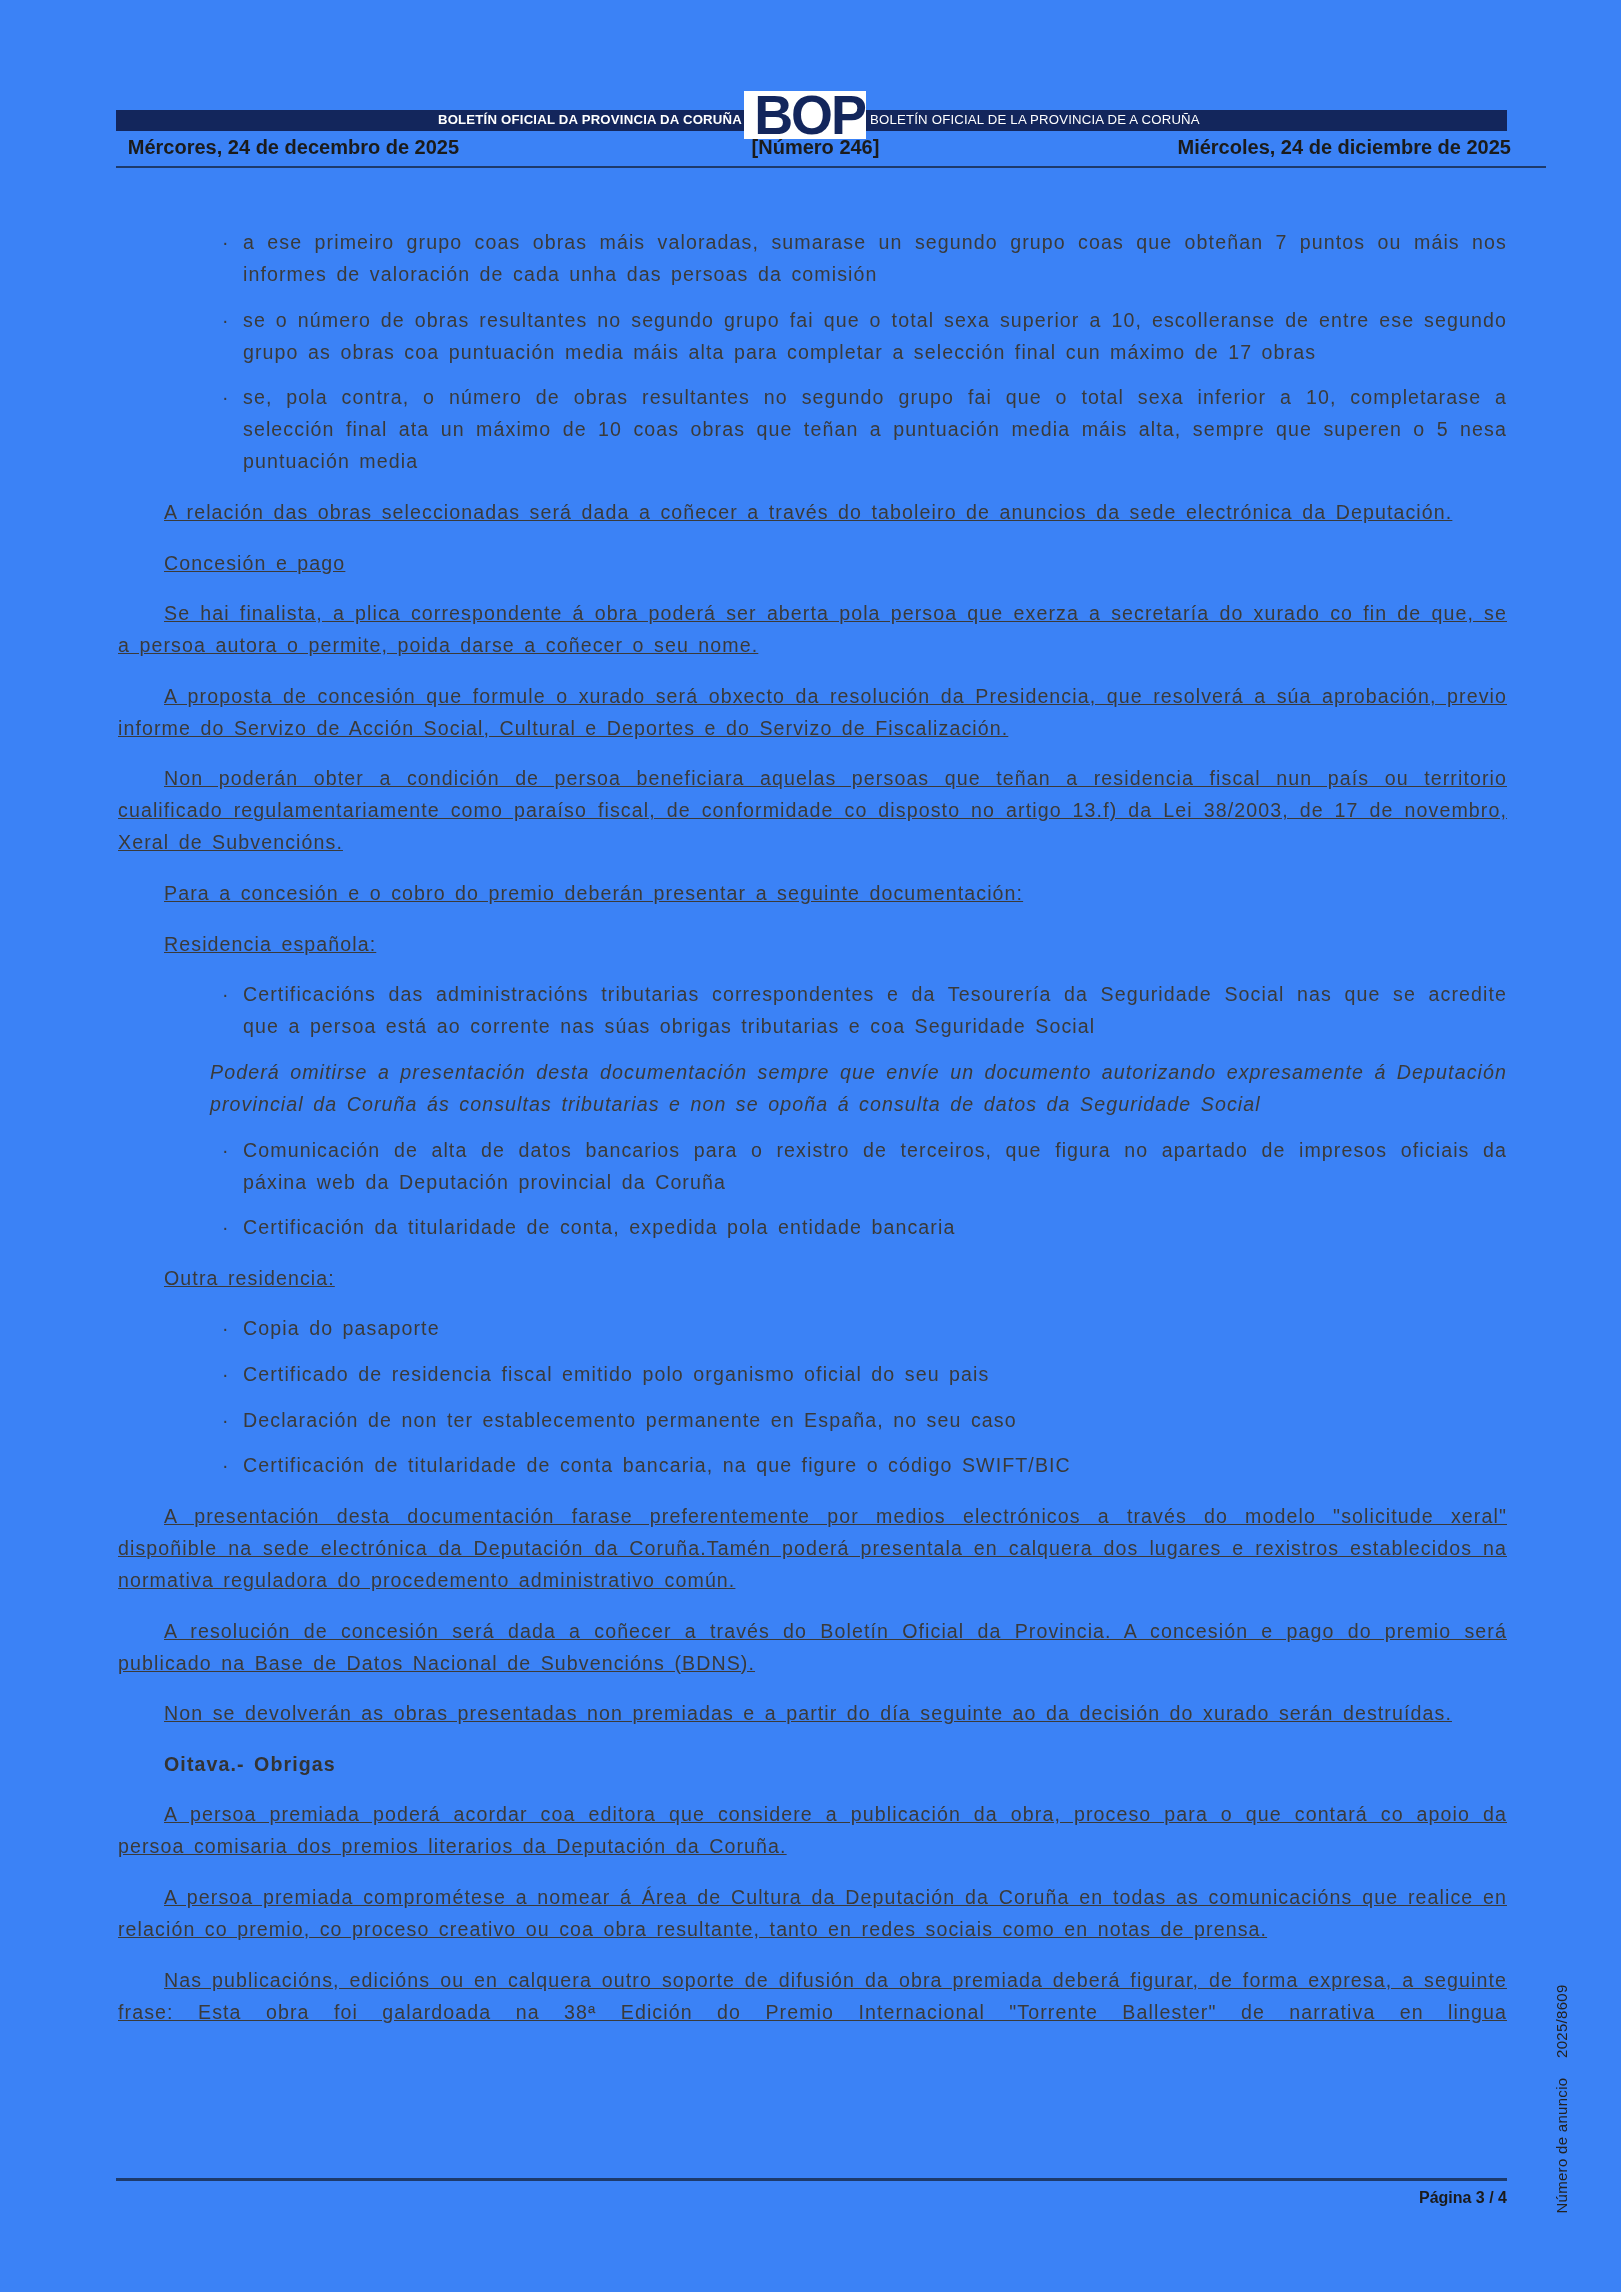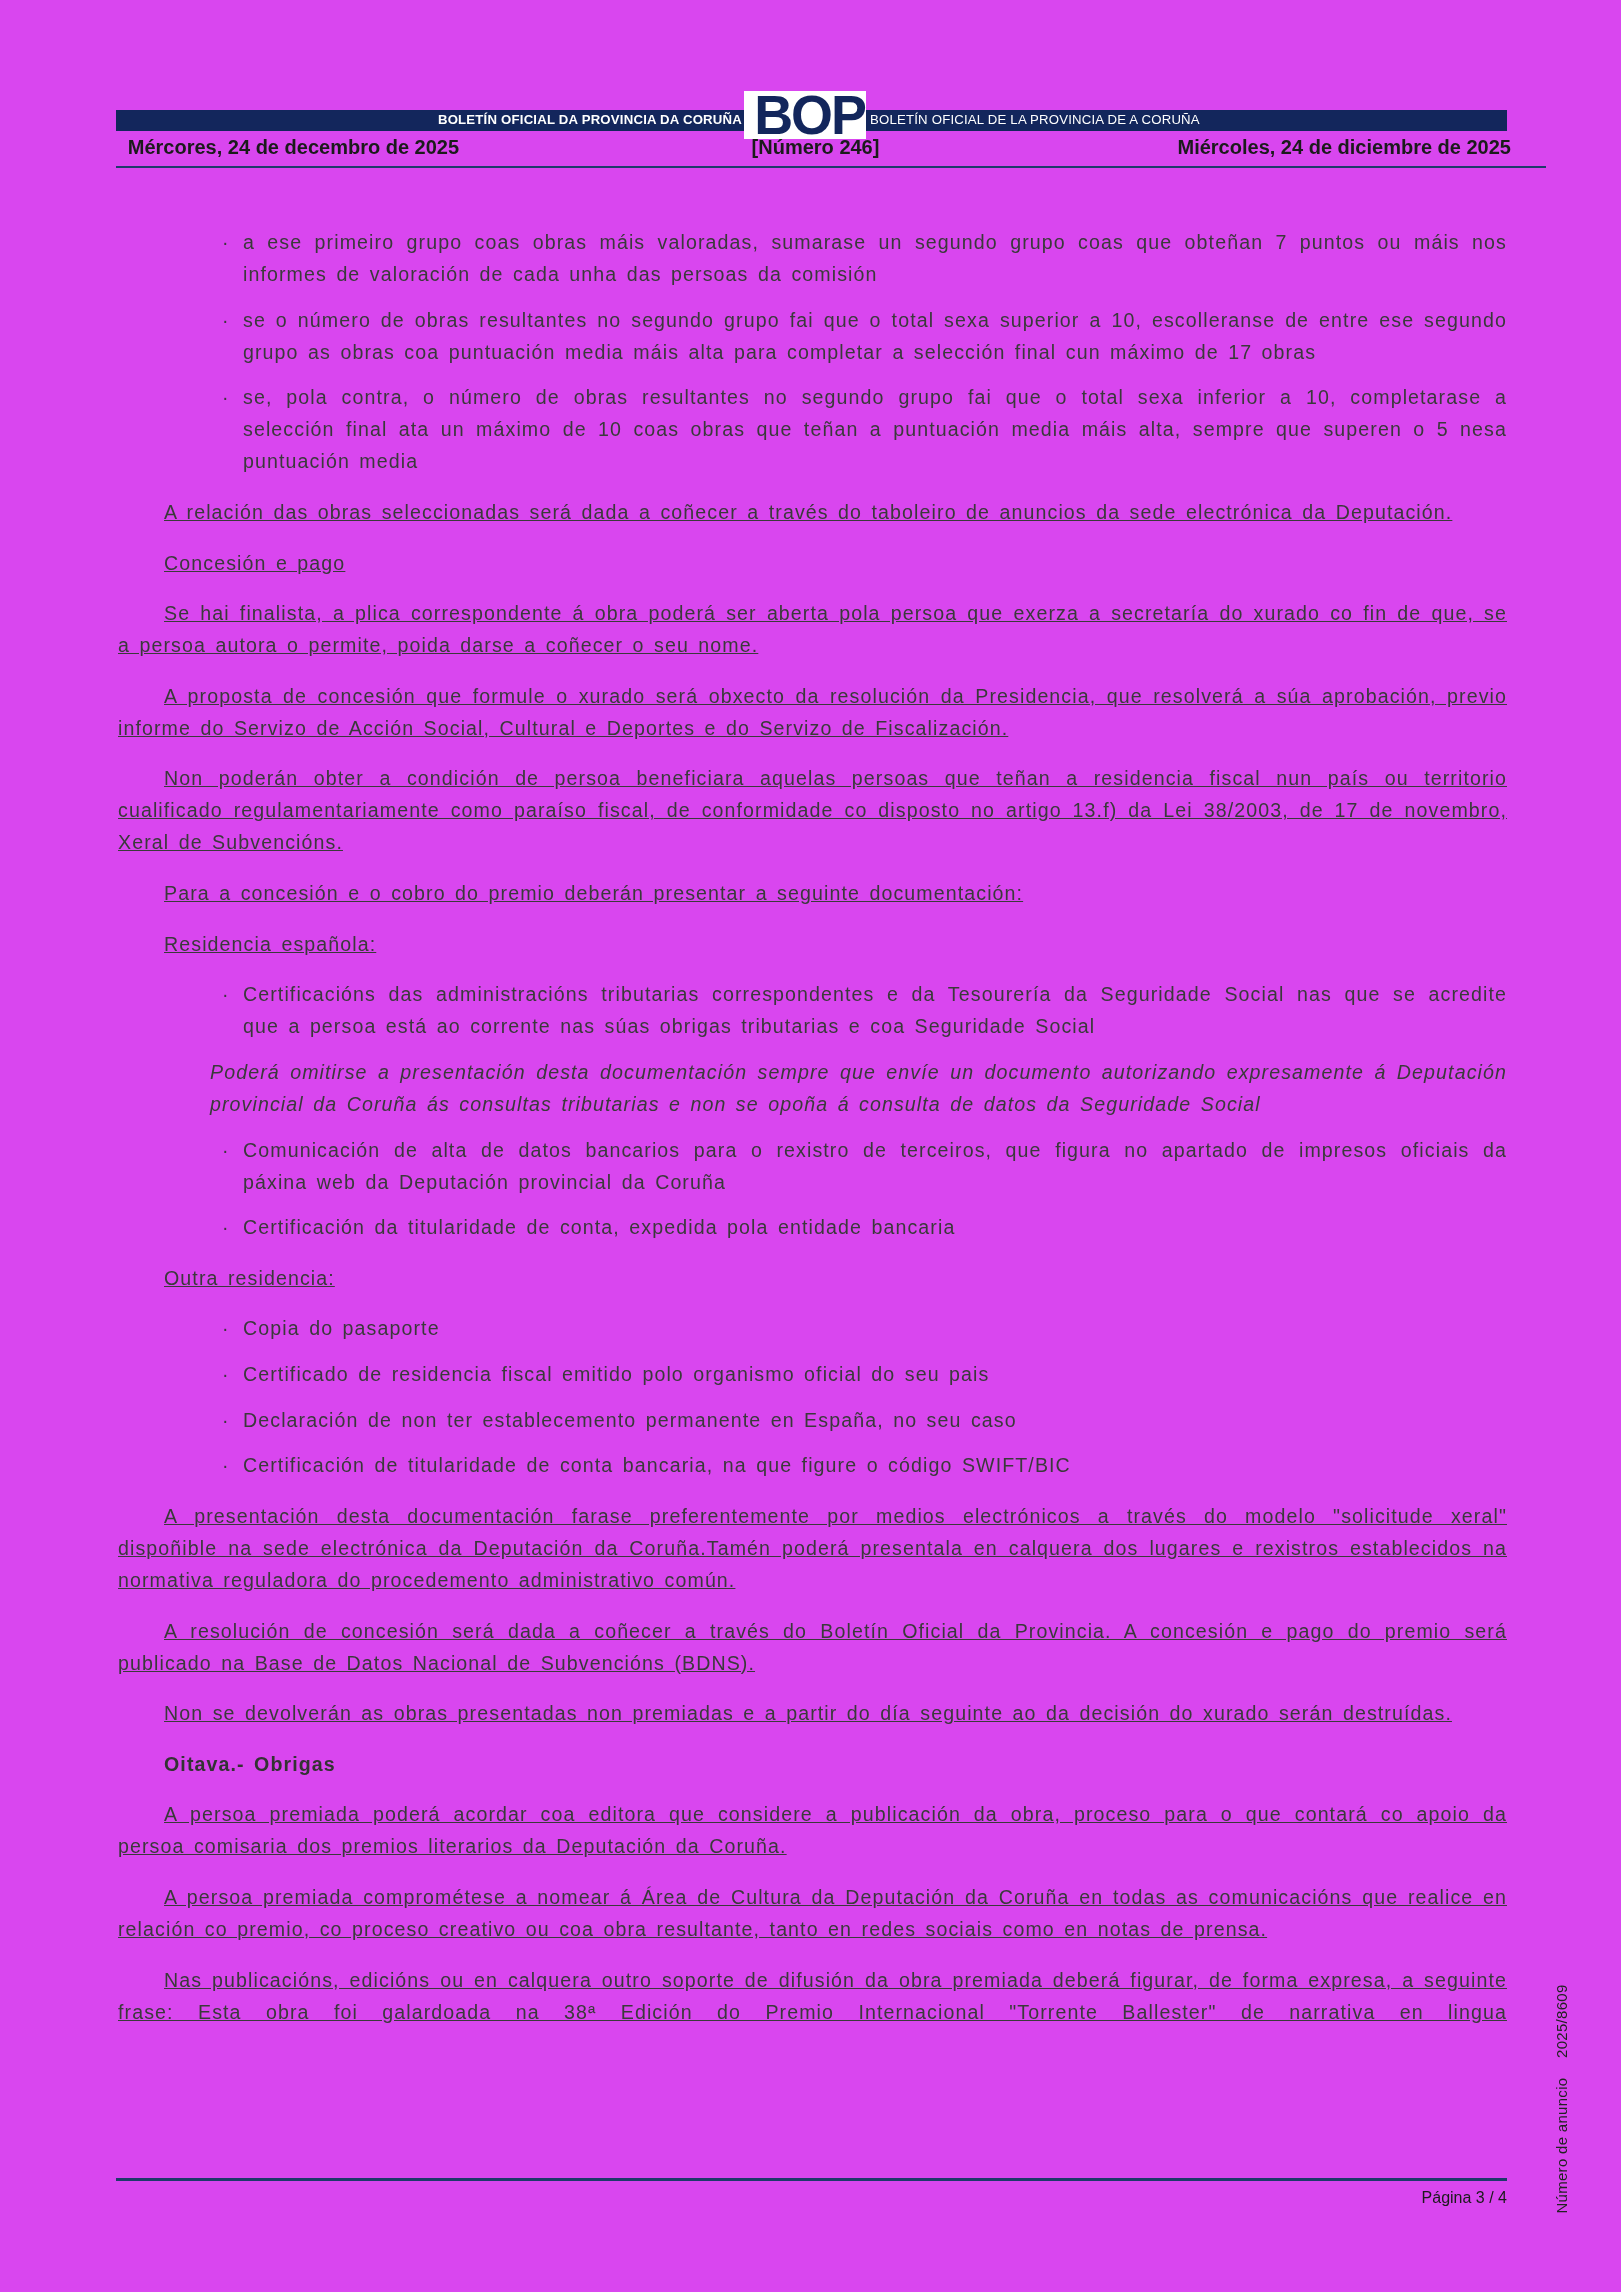--- a/index.html
+++ b/index.html
@@ -1,20 +1,20 @@
 <!DOCTYPE html>
 <html><head>
 <meta charset="utf-8">
 <style>
   html, body { margin: 0; padding: 0; background: #ffffff; }
   .page {
     position: relative;
     width: 1621px;
     height: 2293px;
-    background: #d946ef;
+    background: #3b82f6;
     overflow: hidden;
     font-family: "Liberation Sans", "DejaVu Sans", sans-serif;
     color: #3a3a3a;
   }
 
   
   .bar {
     position: absolute;
     left: 116px; top: 110px;
     width: 1391px; height: 20.6px;
@@ -120,21 +120,21 @@
     position: absolute;
     left: 116px; top: 2178px;
     width: 1391px; height: 2.9px;
     background: #1d3a6b;
   }
   .page-num {
     position: absolute;
     left: 116px; top: 2189px;
     width: 1391px;
     text-align: right;
-    font-weight: normal;
+    font-weight: bold;
     font-size: 16px;
     color: #1b1b1b;
   }
 </style>
 </head>
 <body>
 
 <div class="page">
 
   <div class="bar"></div>

